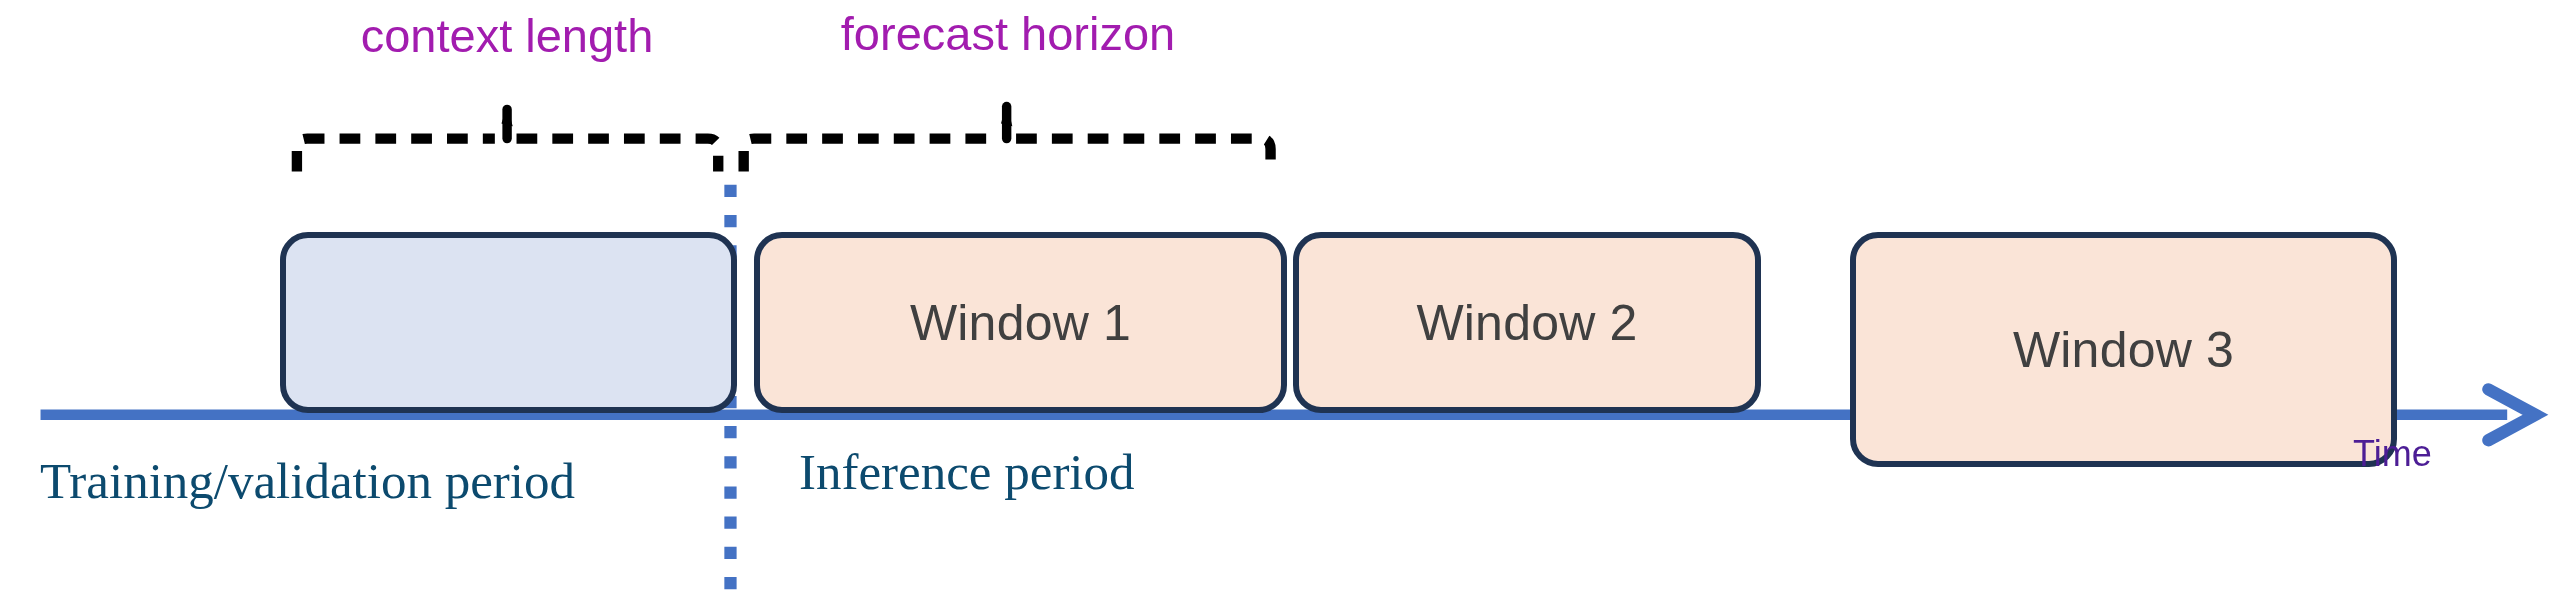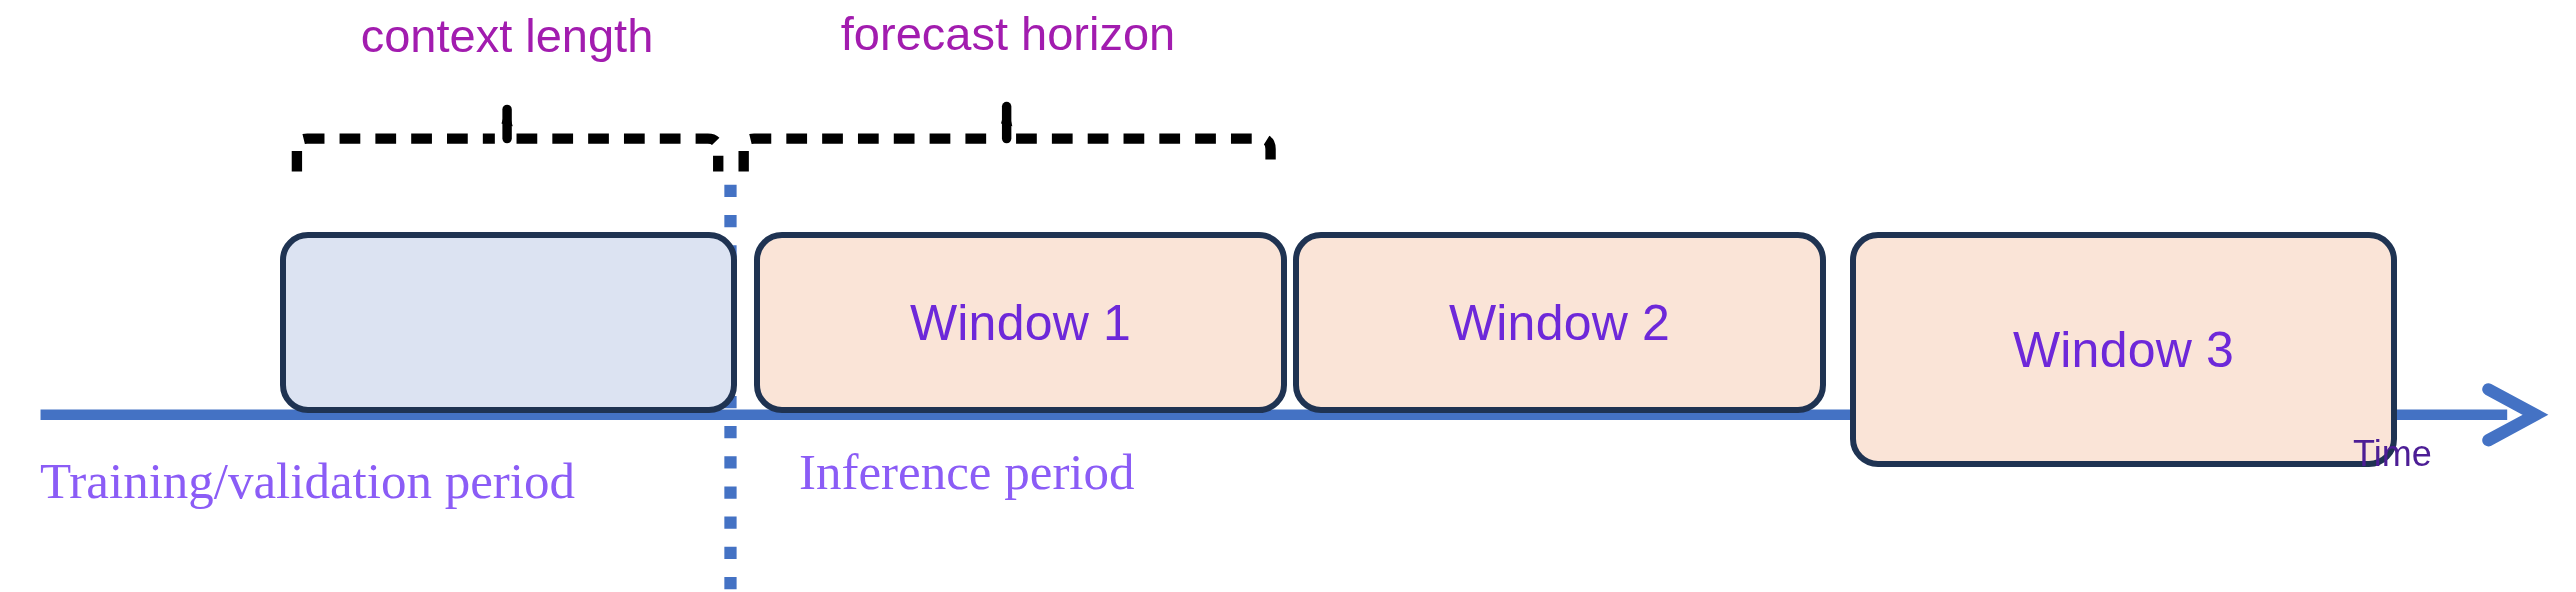--- a/index.html
+++ b/index.html
@@ -29,37 +29,37 @@
     box-sizing: border-box;
     border: 6.6px solid #1F3352;
     border-radius: 28px;
     display: flex;
     align-items: center;
     justify-content: center;
   }
   .box-label {
     font-family: "Liberation Sans", sans-serif;
     font-size: 50px;
-    color: #6d28d9;
+    color: #404040;
     letter-spacing: 0.2px;
     white-space: nowrap;
   }
   .bracket-label {
     position: absolute;
     font-family: "Liberation Sans", sans-serif;
     font-size: 47px;
     color: #a21caf;
     white-space: nowrap;
     text-align: center;
   }
   .period-label {
     position: absolute;
     font-family: "Liberation Serif", serif;
     font-size: 51px;
-    color: #8b5cf6;
+    color: #0c4a6e;
     white-space: nowrap;
   }
   .axis-label {
     position: absolute;
     font-family: "Liberation Sans", sans-serif;
     font-size: 36px;
     color: #4c1d95;
     white-space: nowrap;
   }
 </style>
@@ -98,21 +98,21 @@
   <div class="bracket-label" style="left:744px; top:6px; width:528px;">forecast horizon</div>
 
   <div class="box" style="left:280px; top:232px; width:457px; height:181px; background:#DCE3F2;">
     <span class="box-label"></span>
   </div>
 
   <div class="box" style="left:754px; top:232px; width:533px; height:181px; background:#FAE4D7;">
     <span class="box-label">Window 1</span>
   </div>
 
-  <div class="box" style="left:1293px; top:232px; width:533px; height:181px; background:#FAE4D7;">
+  <div class="box" style="left:1293px; top:232px; width:468px; height:181px; background:#FAE4D7;">
     <span class="box-label">Window 2</span>
   </div>
 
   <div class="box" style="left:1840px; top:232px; width:547px; height:235px; background:#FAE4D7;margin-left:10px;">
     <span class="box-label">Window 3</span>
   </div>
 
   <div class="period-label" style="left:40px; top:452px;">Training/validation period</div>
 
   <div class="period-label" style="left:799px; top:443px;">Inference period</div>

